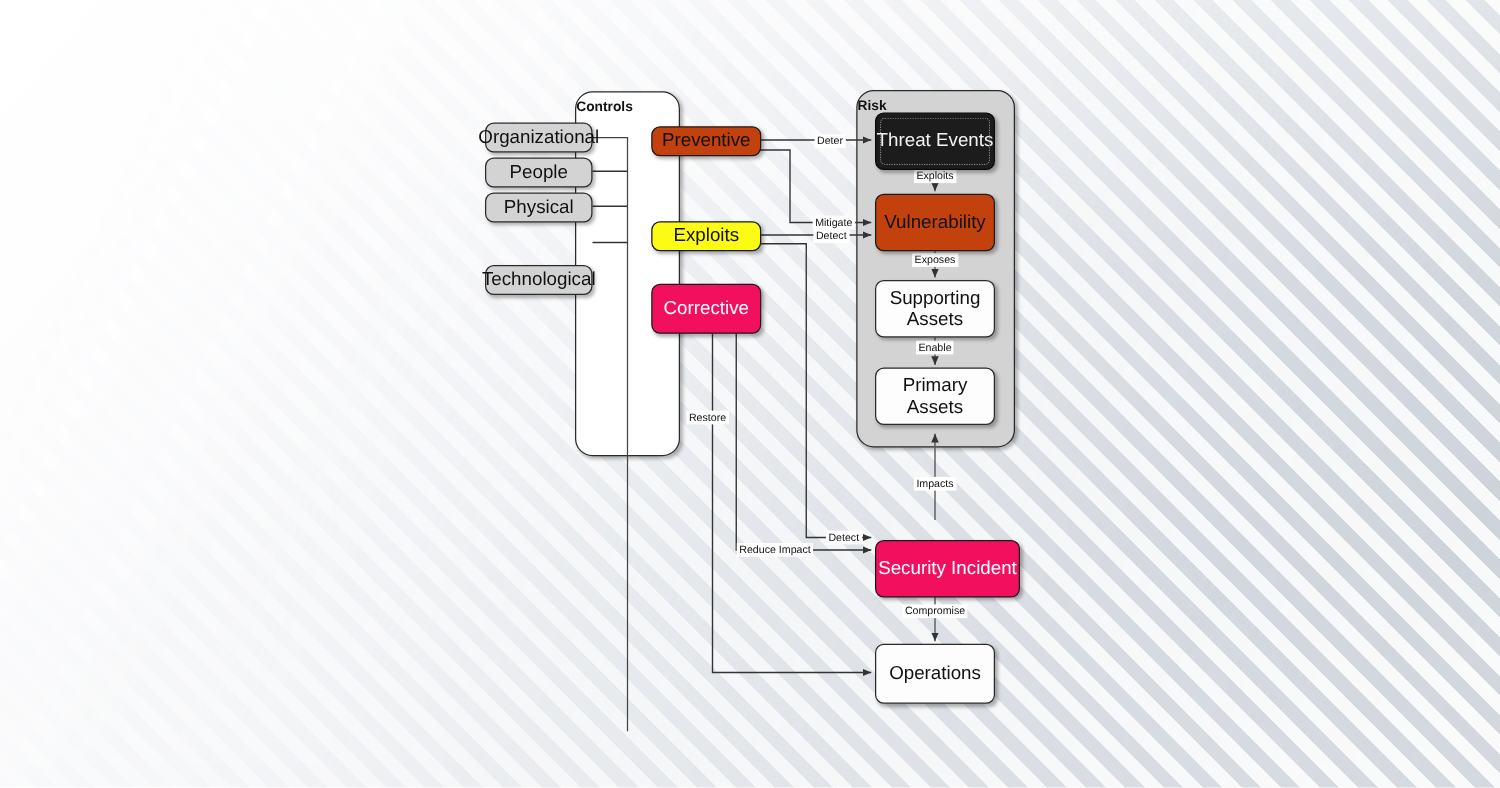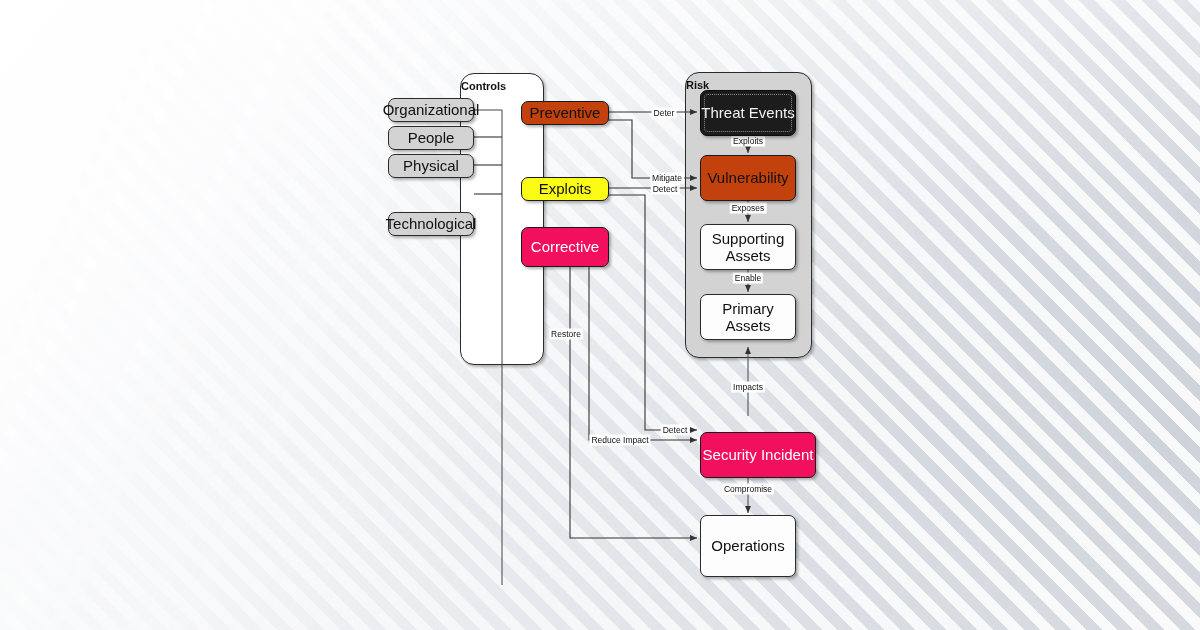--- a/index.html
+++ b/index.html
@@ -183,17 +183,17 @@
   <div class="node n-white" style="left:700px;top:224px;width:96px;height:46px;">
     <span>Supporting Assets</span>
   </div>
   <div class="node n-white" style="left:700px;top:294px;width:96px;height:46px;">
     <span>Primary Assets</span>
   </div>
 
   <div class="node n-pink" style="left:700px;top:432px;width:116px;height:46px;">
     <span>Security Incident</span>
   </div>
-  <div class="node n-white" style="left:700px;top:515px;width:96px;height:62px;">
+  <div class="node n-white" style="left:700px;top:515px;width:96px;height:48px;">
     <span>Operations</span>
   </div>
 
 </div>
 
 </body></html>

